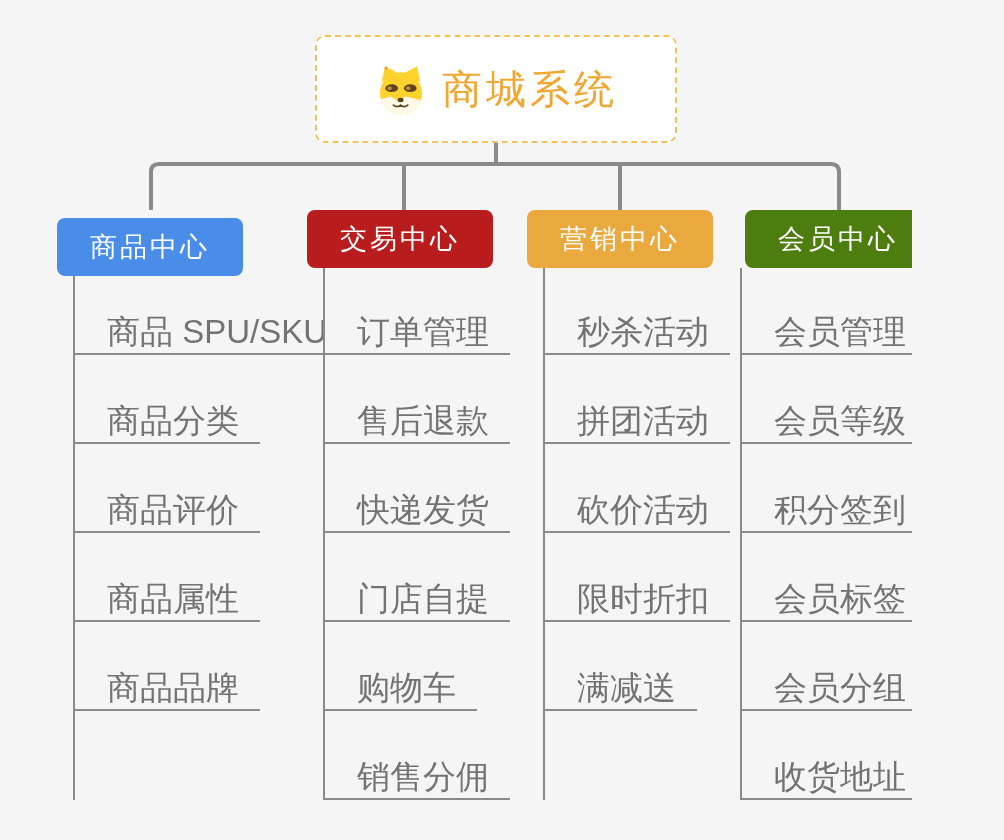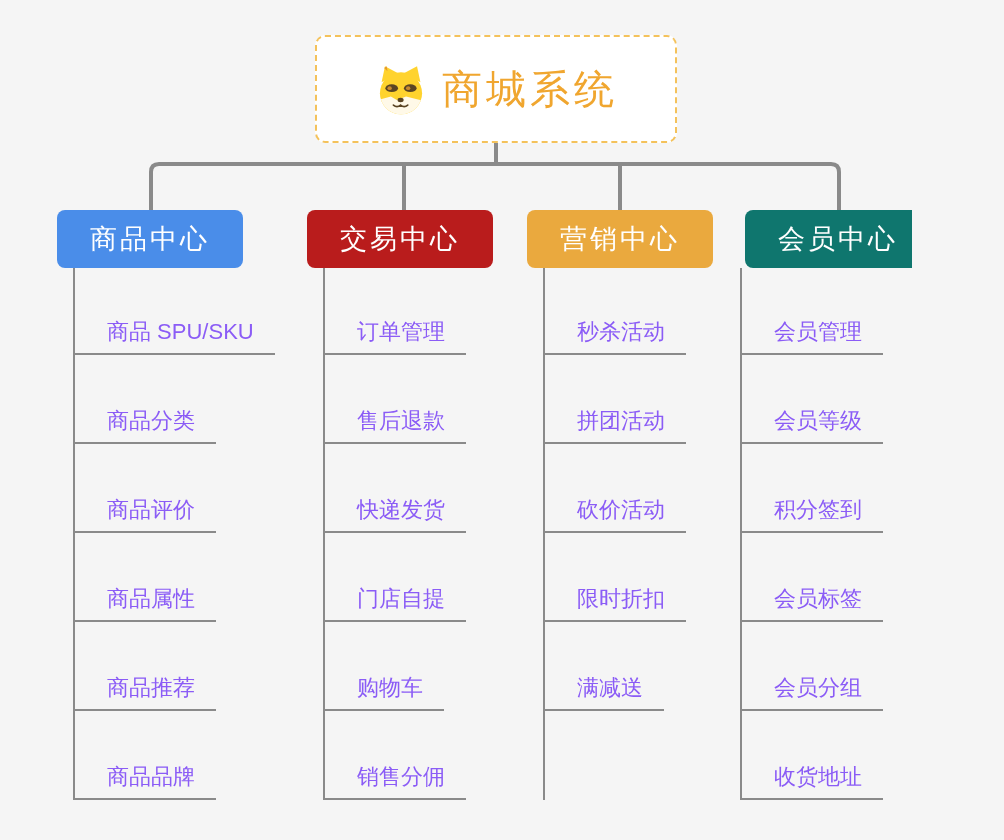--- a/index.html
+++ b/index.html
@@ -82,23 +82,23 @@
     content: "";
     position: absolute;
     left: 0; top: 0;
     width: 2px; height: 532px;
     background: #8A8A8A;
   }
   .leaf {
     position: absolute;
     left: 0;
     white-space: nowrap;
-    font-size: 22px;
+    font-size: 33px;
     line-height: 28px;
-    color: #8b5cf6;
+    color: #737373;
     padding: 0 21px 7px 34px;
     border-bottom: 2px solid #8A8A8A;
   }
   .leaf:nth-child(1) { top: 50px; }
   .leaf:nth-child(2) { top: 139px; }
   .leaf:nth-child(3) { top: 228px; }
   .leaf:nth-child(4) { top: 317px; }
   .leaf:nth-child(5) { top: 406px; }
   .leaf:nth-child(6) { top: 495px; }
 </style>
@@ -133,31 +133,30 @@
         <ellipse cx="18.5" cy="31" rx="2.6" ry="2.2" fill="#C98A2F"></ellipse>
         <ellipse cx="43" cy="31" rx="7.5" ry="4.6" fill="#5A4423"></ellipse>
         <ellipse cx="40.5" cy="31" rx="2.6" ry="2.2" fill="#C98A2F"></ellipse>
         <ellipse cx="31.5" cy="45" rx="3.6" ry="2.6" fill="#5A4423"></ellipse>
         <path d="M23 51 Q27.2 54.5 31.5 51 Q35.8 54.5 40 51" stroke="#5A4423" stroke-width="2" fill="none" stroke-linecap="round"></path>
       </svg>
     </span>
     <span class="root-title" style="color: rgb(240, 166, 47);">商城系统</span>
   </div>
 
-  <div class="branch-box box-0" style="background: rgb(74, 141, 233);">商品中心</div>
+  <div class="branch-box box-0" style="background: rgb(74, 141, 233); margin-top: 8px;">商品中心</div>
   <div class="branch-box box-1" style="background: #b91c1c;">交易中心</div>
   <div class="branch-box box-2" style="background: rgb(234, 169, 62);">营销中心</div>
-  <div class="branch-box box-3" style="background: #0f766e; font-family: Liberation Mono, monospace;">会员中心</div>
+  <div class="branch-box box-3" style="background: #4d7c0f; font-family: Liberation Mono, monospace;">会员中心</div>
 
   <div class="leaf-col col-0">
     <div class="leaf">商品 SPU/SKU</div>
     <div class="leaf">商品分类</div>
     <div class="leaf">商品评价</div>
     <div class="leaf">商品属性</div>
-    <div class="leaf">商品推荐</div>
     <div class="leaf">商品品牌</div>
   </div>
 
   <div class="leaf-col col-1">
     <div class="leaf">订单管理</div>
     <div class="leaf">售后退款</div>
     <div class="leaf">快递发货</div>
     <div class="leaf">门店自提</div>
     <div class="leaf">购物车</div>
     <div class="leaf">销售分佣</div>

